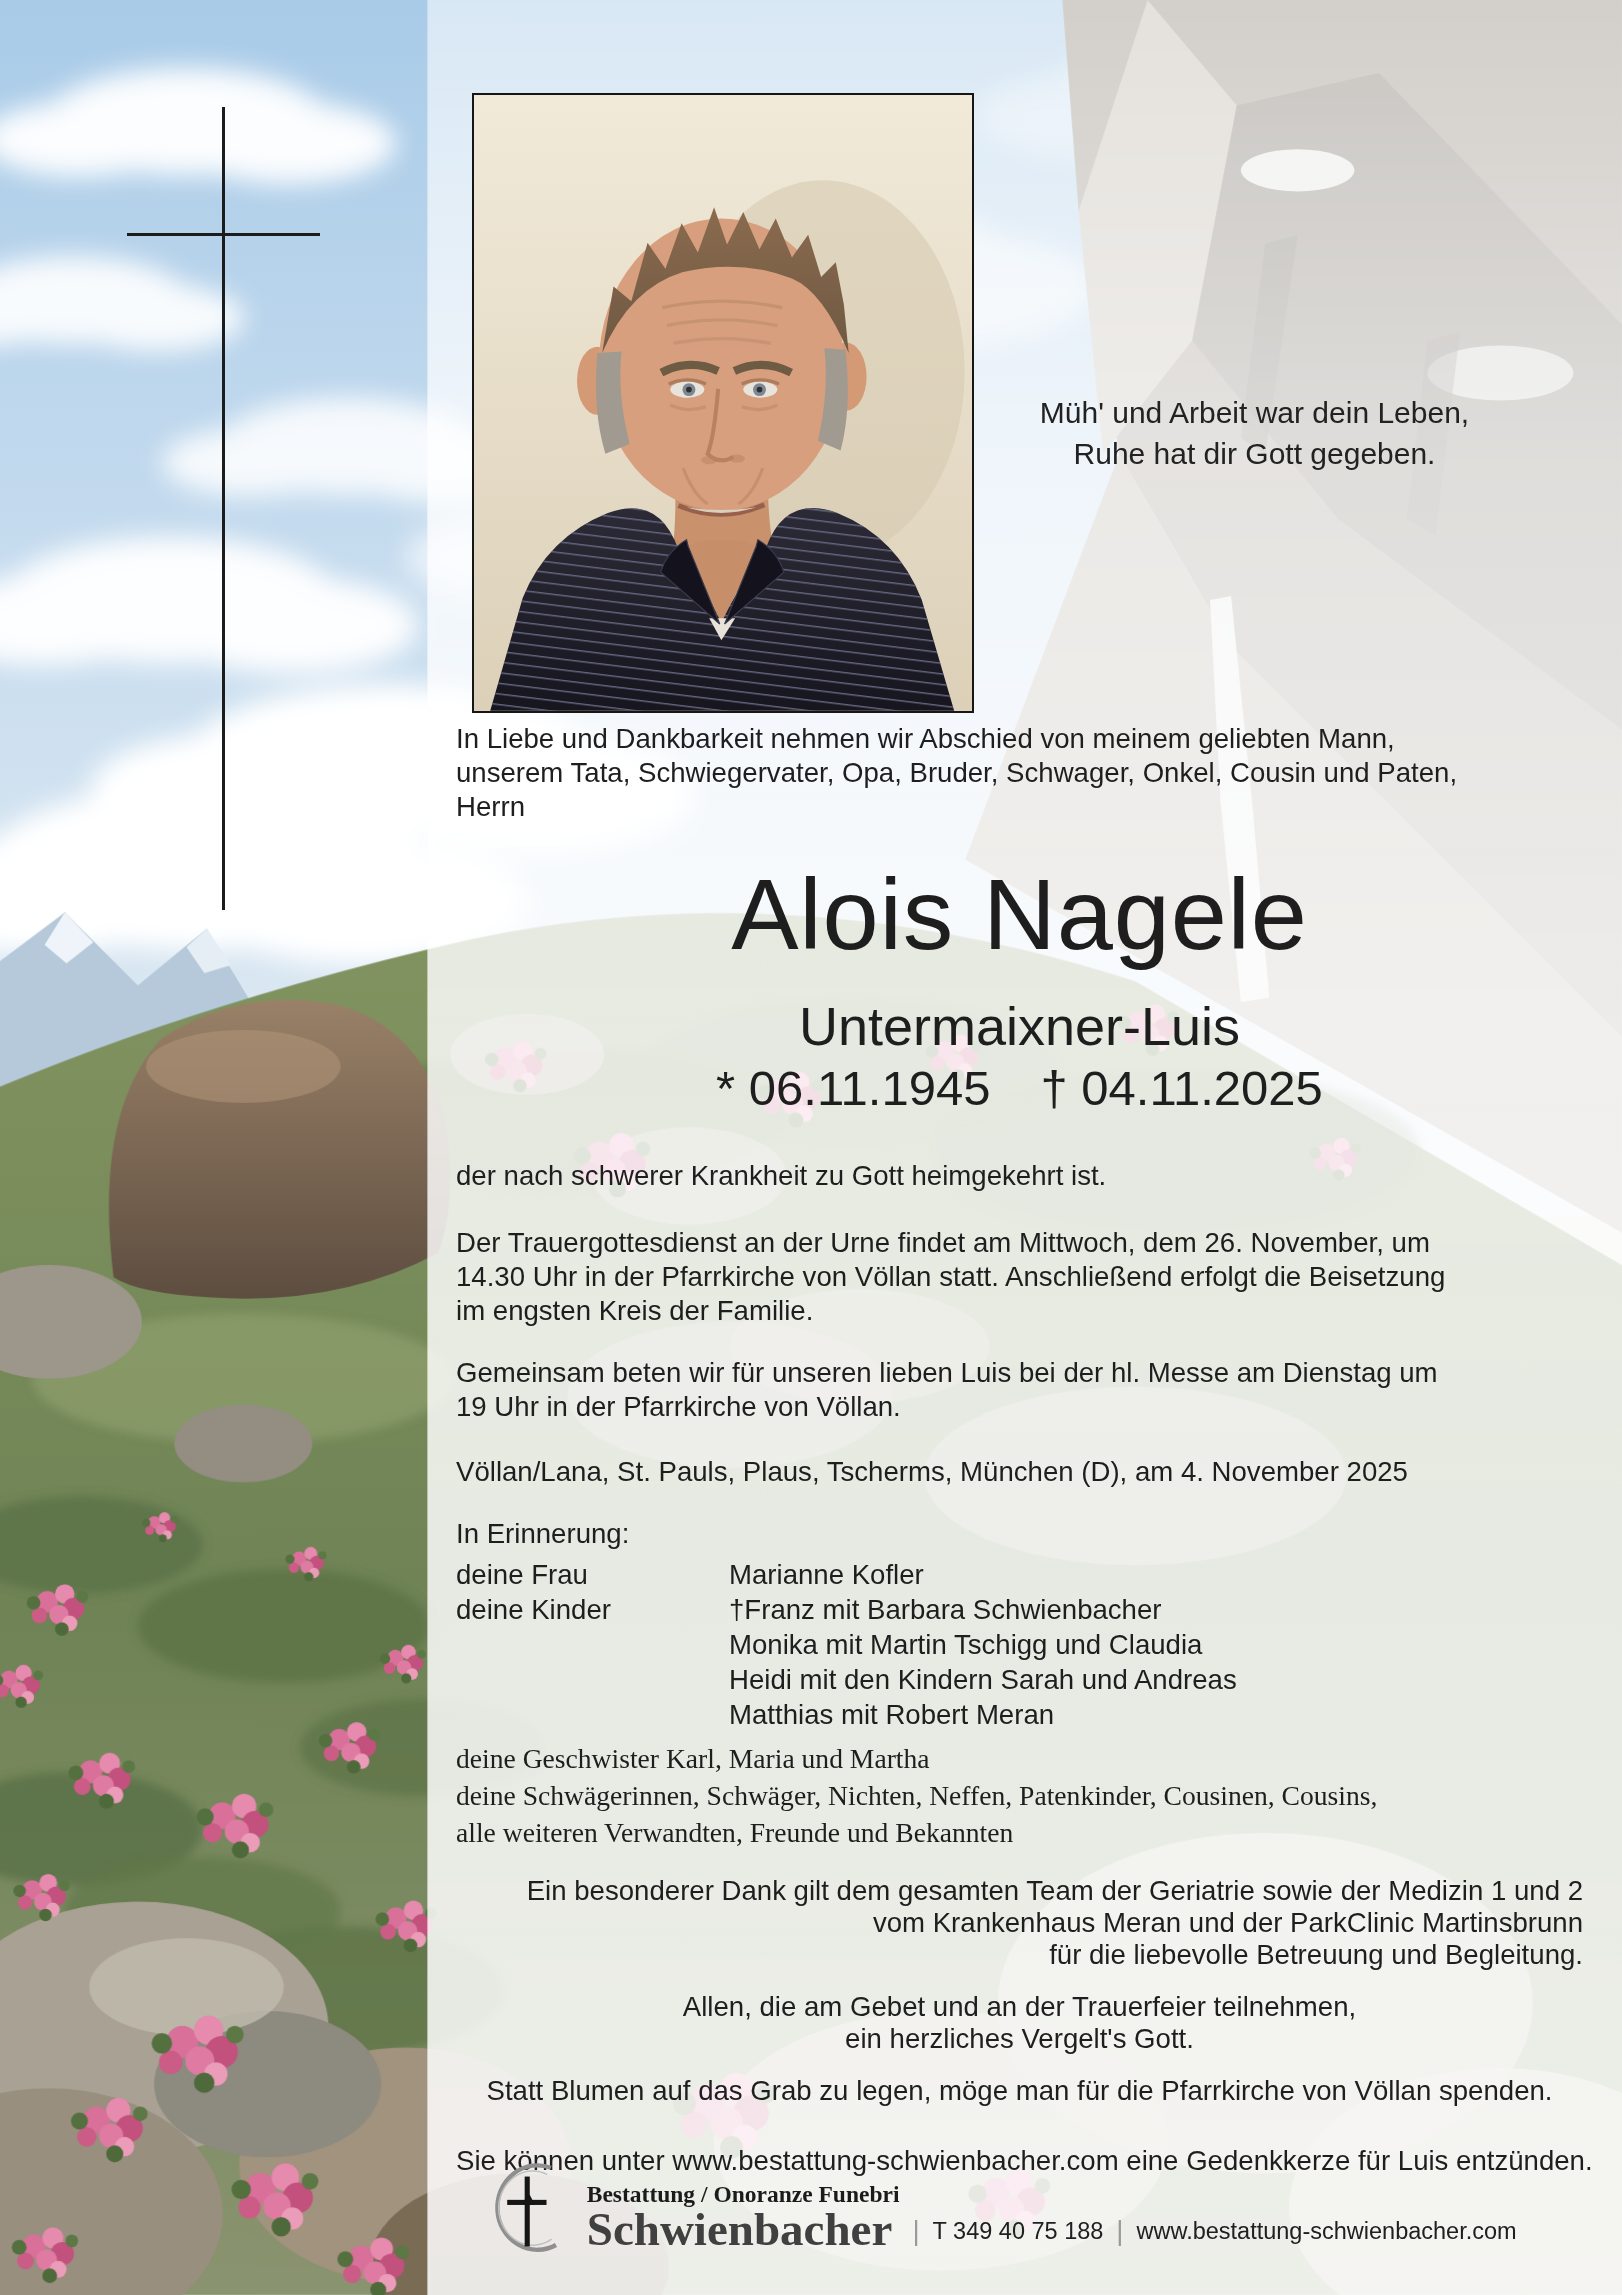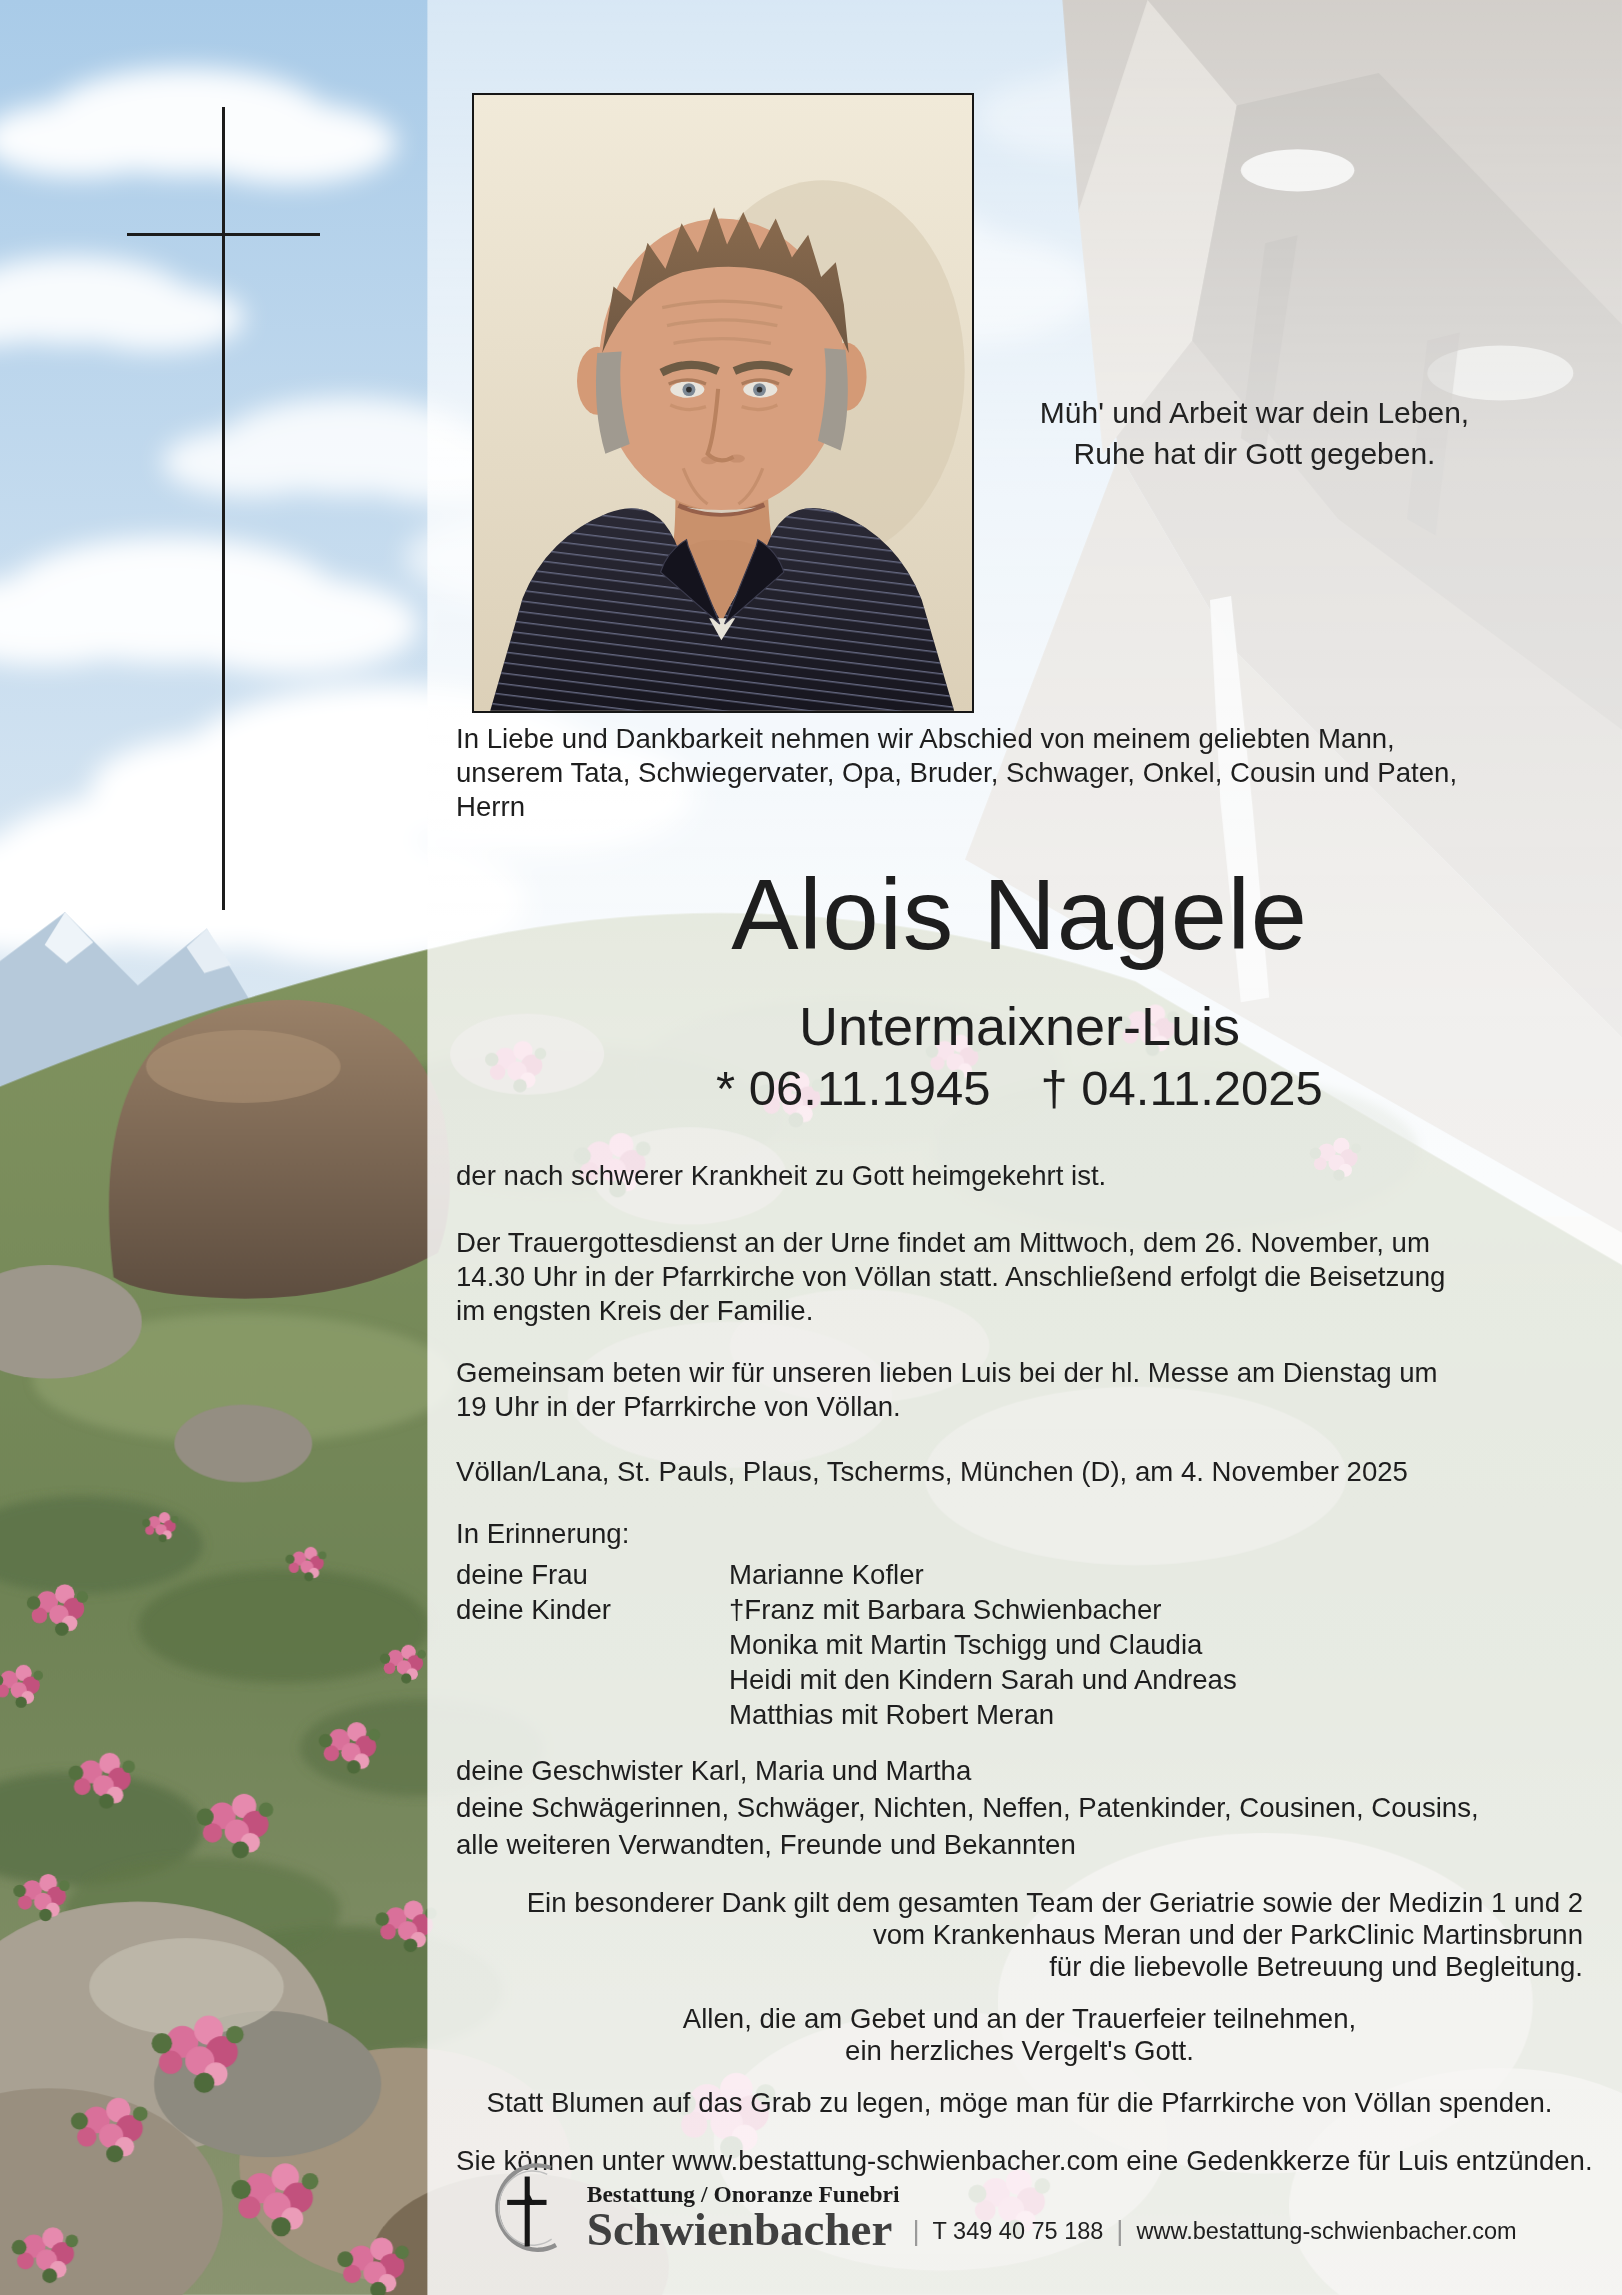--- a/index.html
+++ b/index.html
@@ -29,25 +29,25 @@
   .nickname{margin-top:28px;font-size:54px;line-height:62px;text-align:center;white-space:nowrap;}
   .dates{margin-top:8px;font-size:49px;line-height:47px;display:flex;justify-content:center;gap:50px;white-space:nowrap;}
   .p-passing{margin-top:47px;}
   .p-service{margin-top:33px;}
   .p-prayer{margin-top:27.6px;}
   .p-places{margin-top:31px;}
   .p-heading{margin-top:28px;}
   .family{margin-top:6.5px;line-height:35px;}
   .frow{display:flex;}
   .flabel{width:273px;flex:0 0 273px;}
-  .relatives{margin-top:20px;line-height:37px;}
+  .relatives{margin-top:8px;line-height:37px;font-family:Liberation Serif, serif;}
   .thanks{margin-top:24px;line-height:32px;text-align:right;}
   .allen{margin-top:20px;line-height:32px;text-align:center;}
   .p-statt{margin-top:18.7px;text-align:center;}
-  .p-candle{margin-top:24px;text-align:center;}
+  .p-candle{margin-top:36px;text-align:center;}
   
   .footer{position:absolute;left:438px;top:2162px;width:1127px;z-index:3;display:flex;justify-content:center;align-items:flex-end;}
   .flogo{width:89px;height:91px;flex:0 0 89px;margin-right:11.4px;}
   .fbrandcol{display:flex;flex-direction:column;align-items:flex-start;text-align:right;}
   .ftag{font-family:"Liberation Serif", serif;font-weight:bold;font-size:23.5px;line-height:24px;color:#1b1b1b;white-space:nowrap;}
   .fbrand{font-family:"Liberation Serif", serif;font-weight:bold;font-size:47px;line-height:47px;color:#404040;white-space:nowrap;}
   .fsep{font-size:27.6px;color:#9a9a9a;padding:0 13px 6.5px 13px;}
   .fitem{font-size:23.5px;color:#202020;padding-bottom:8px;white-space:nowrap;}
 </style>
 </head>

